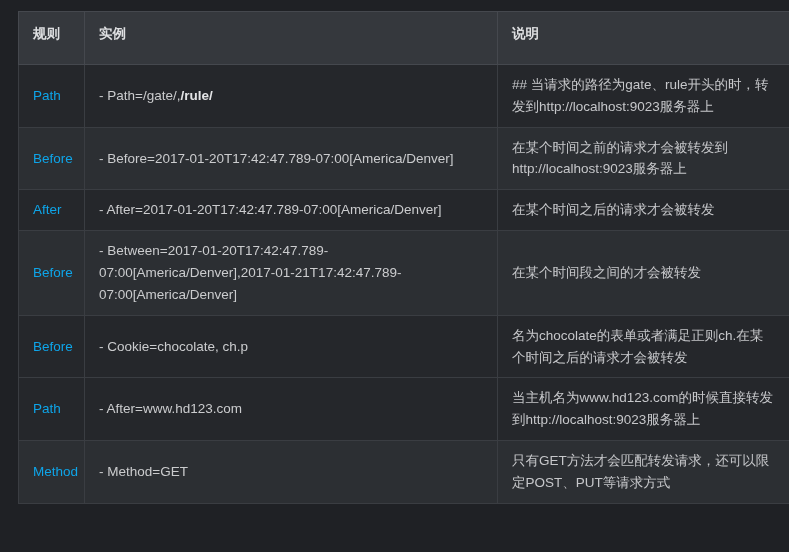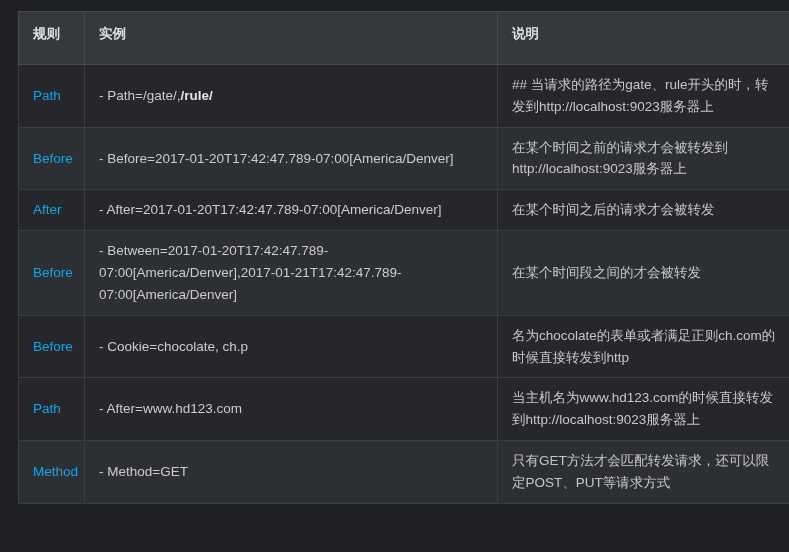--- a/index.html
+++ b/index.html
@@ -125,21 +125,21 @@
 
         <tr class="even">
           <td class="col-rule">Before</td>
           <td class="col-example">- Between=2017-01-20T17:42:47.789-07:00[America/Denver],2017-01-21T17:42:47.789-07:00[America/Denver]</td>
           <td class="col-desc">在某个时间段之间的才会被转发</td>
         </tr>
 
         <tr class="odd">
           <td class="col-rule">Before</td>
           <td class="col-example">- Cookie=chocolate, ch.p</td>
-          <td class="col-desc">名为chocolate的表单或者满足正则ch.com的时候直接转发到http</td>
+          <td class="col-desc">名为chocolate的表单或者满足正则ch.在某个时间之后的请求才会被转发</td>
         </tr>
 
 
         <tr class="odd">
           <td class="col-rule">Path</td>
           <td class="col-example">- After=www.hd123.com</td>
           <td class="col-desc">当主机名为www.hd123.com的时候直接转发到http://localhost:9023服务器上</td>
         </tr>
 
         <tr class="even">

